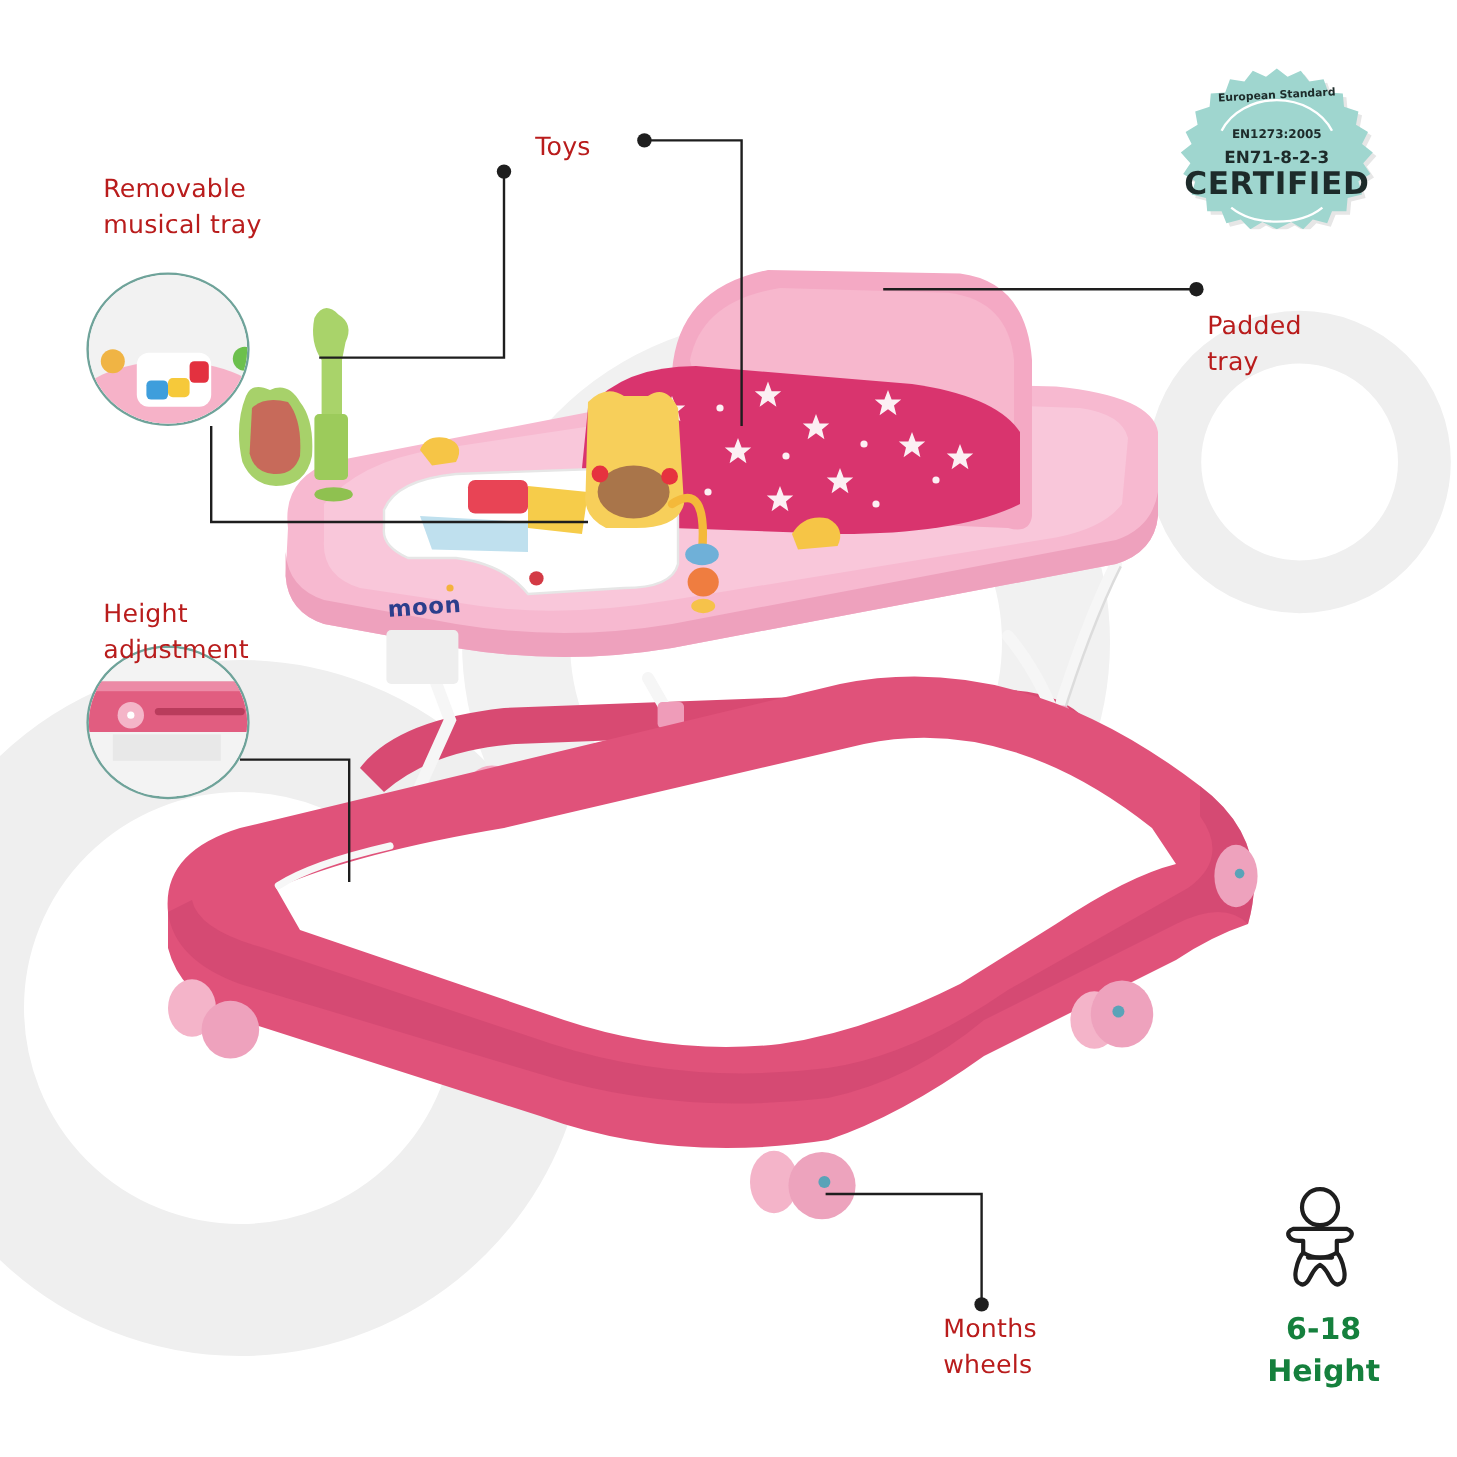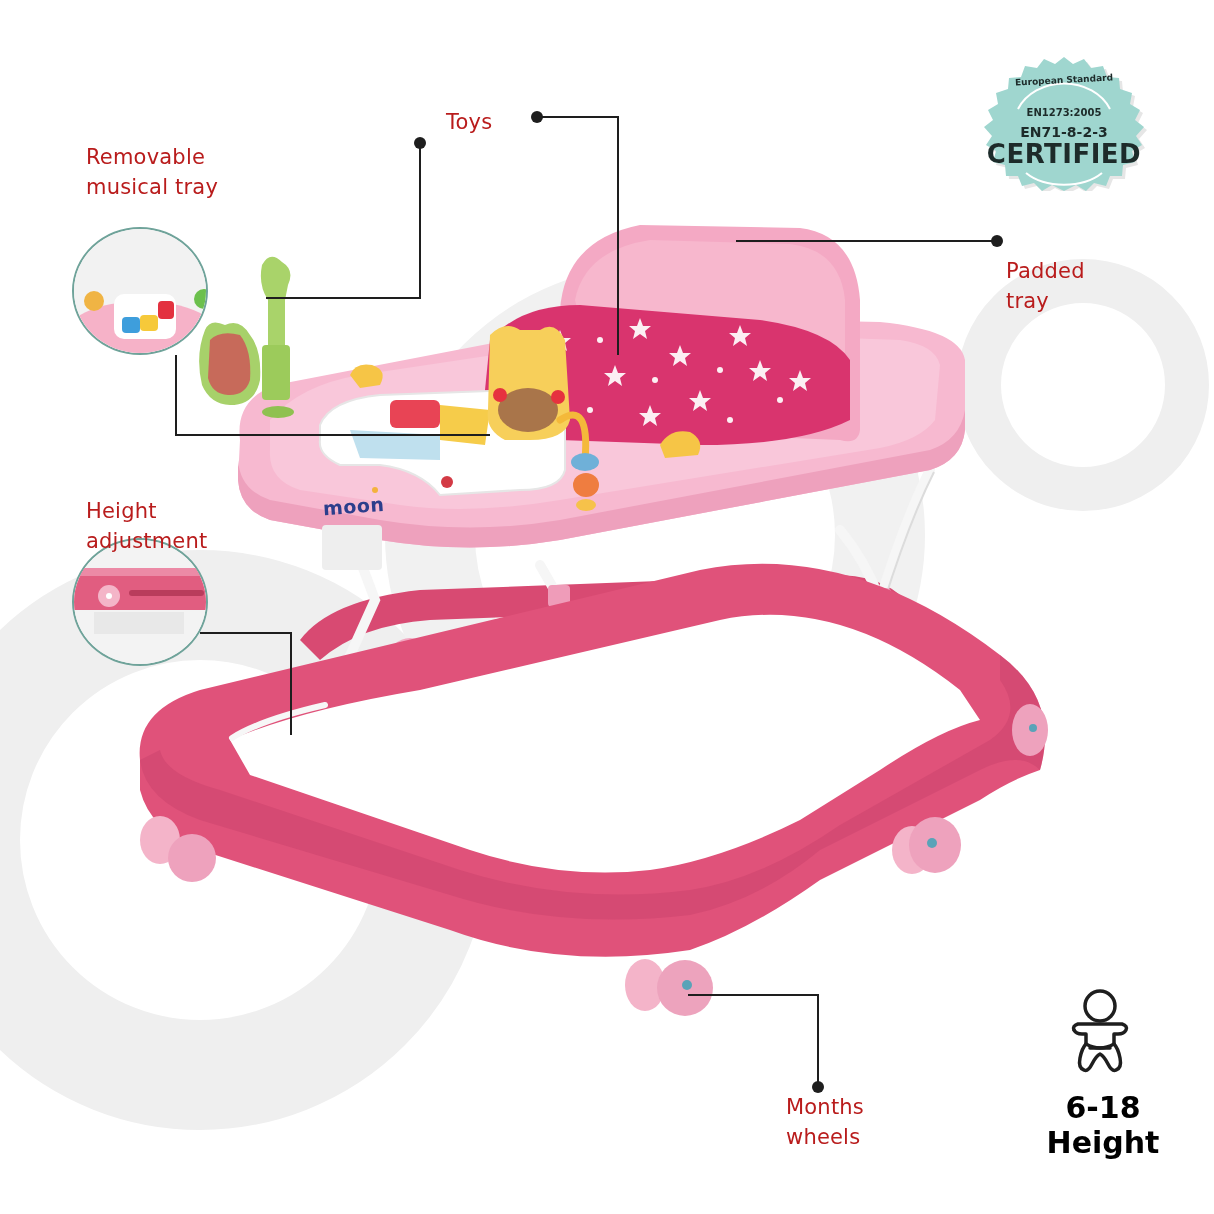--- a/index.html
+++ b/index.html
@@ -18,24 +18,24 @@
     line-height: 30px;
     letter-spacing: 0.2px;
     color: #b91c1c;
     white-space: nowrap;
   }
   .label span { display: block; }
   .age-text {
     position: absolute;
     font-family: "DejaVu Sans", sans-serif;
     font-weight: bold;
-    font-size: 30px;
+    font-size: 25px;
     line-height: 35px;
     text-align: center;
-    color: #000000;
+    color: #15803d;
     width: 140px;
   }
   .age-text span { display: block; }
   .badge {
     position: absolute;
     left: 972px; top: 55px; width: 184px; height: 136px;
   }
   .badge-text {
     position: absolute; left: 0; width: 184px; text-align: center;
     font-family: "DejaVu Sans", sans-serif; color: #1d2b2a;

